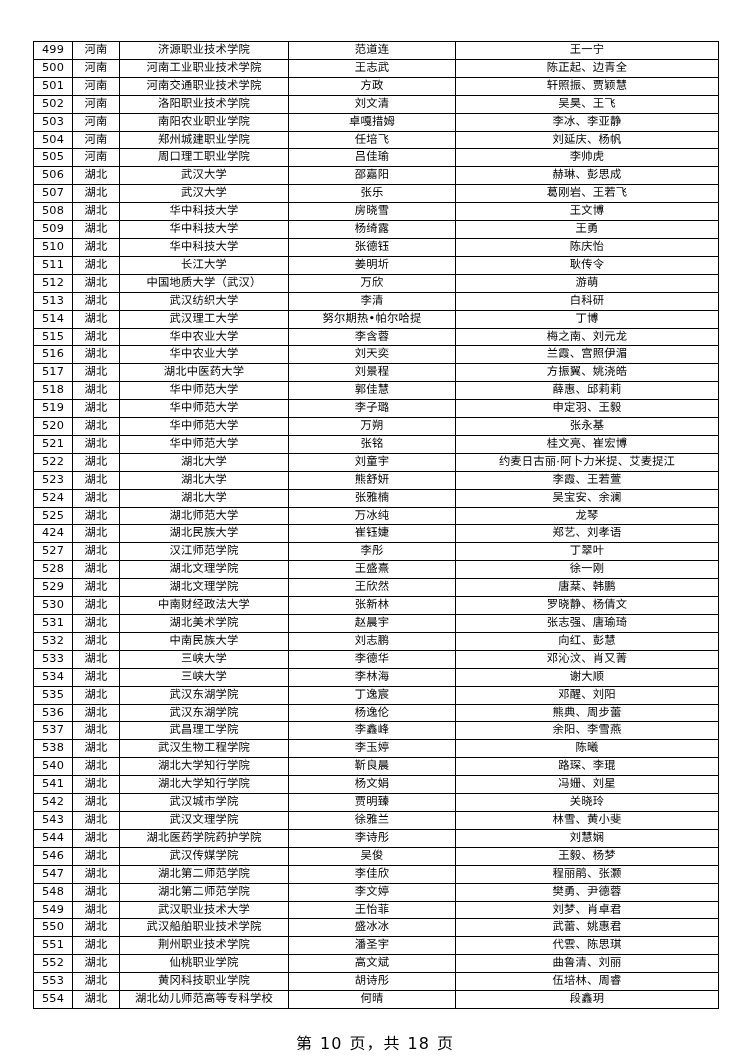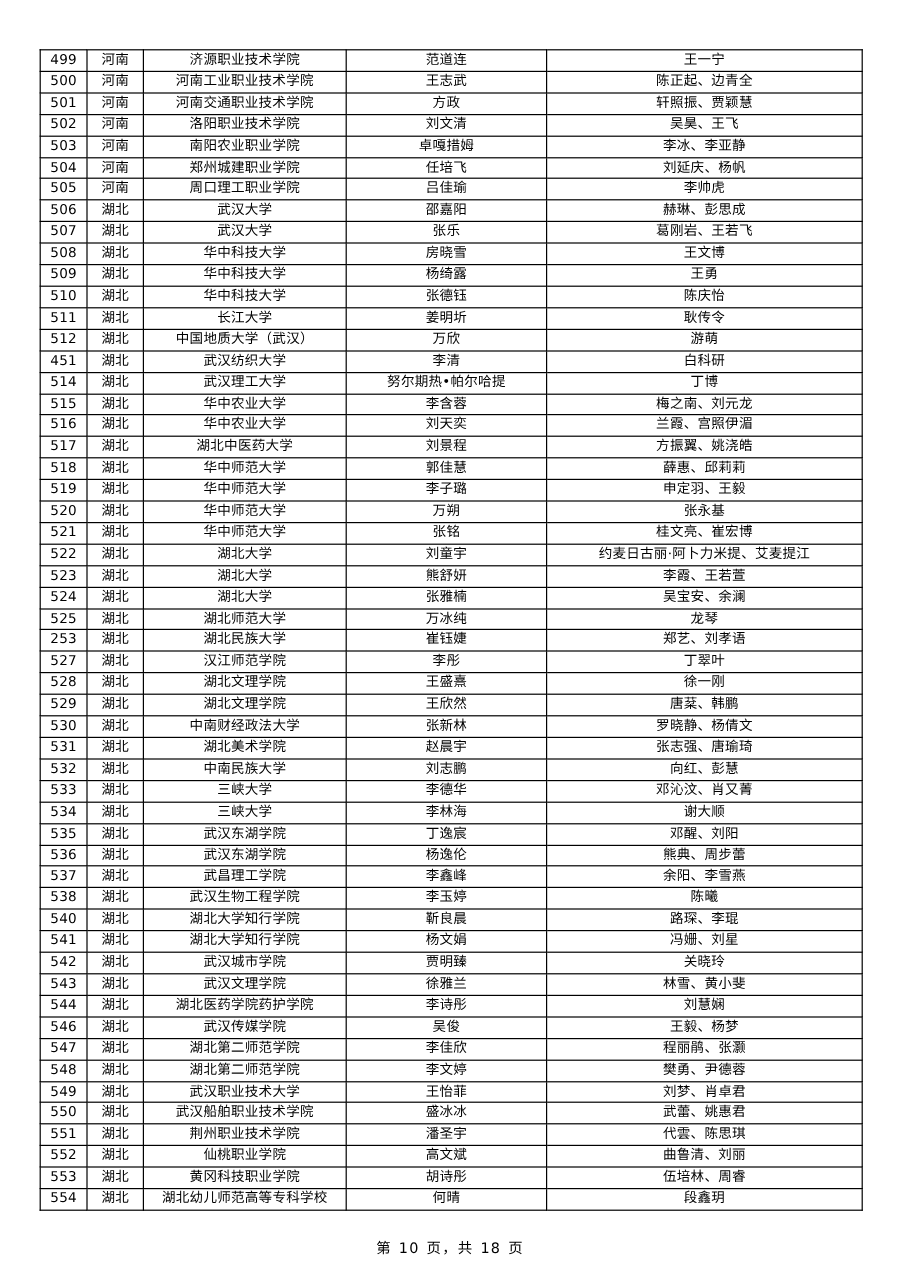--- a/index.html
+++ b/index.html
@@ -68,21 +68,21 @@
   td.inst { }
   td.name { }
   td.adv  { }
 
   .footer {
     position: absolute;
     left: 0;
     top: 1030px;
     width: 750px;
     text-align: center;
-    font-size: 12px;
+    font-size: 16px;
     font-family: "DejaVu Serif", "Liberation Serif", serif;
     letter-spacing: 1px;
   }
   .footer .num {
     font-family: "DejaVu Sans", "Liberation Sans", sans-serif;
     padding: 0 1px;
   }
 </style>
 </head>
 <body>
@@ -191,21 +191,21 @@
             <td class="adv">耿传令</td>
           </tr>
           <tr>
             <td class="seq">512</td>
             <td class="prov">湖北</td>
             <td class="inst">中国地质大学（武汉）</td>
             <td class="name">万欣</td>
             <td class="adv">游萌</td>
           </tr>
           <tr>
-            <td class="seq">451</td>
+            <td class="seq">513</td>
             <td class="prov">湖北</td>
             <td class="inst">武汉纺织大学</td>
             <td class="name">李清</td>
             <td class="adv">白科研</td>
           </tr>
           <tr>
             <td class="seq">514</td>
             <td class="prov">湖北</td>
             <td class="inst">武汉理工大学</td>
             <td class="name">努尔期热•帕尔哈提</td>
@@ -282,21 +282,21 @@
             <td class="adv">吴宝安、余澜</td>
           </tr>
           <tr>
             <td class="seq">525</td>
             <td class="prov">湖北</td>
             <td class="inst">湖北师范大学</td>
             <td class="name">万冰纯</td>
             <td class="adv">龙琴</td>
           </tr>
           <tr>
-            <td class="seq">253</td>
+            <td class="seq">424</td>
             <td class="prov">湖北</td>
             <td class="inst">湖北民族大学</td>
             <td class="name">崔钰婕</td>
             <td class="adv">郑艺、刘孝语</td>
           </tr>
           <tr>
             <td class="seq">527</td>
             <td class="prov">湖北</td>
             <td class="inst">汉江师范学院</td>
             <td class="name">李彤</td>

